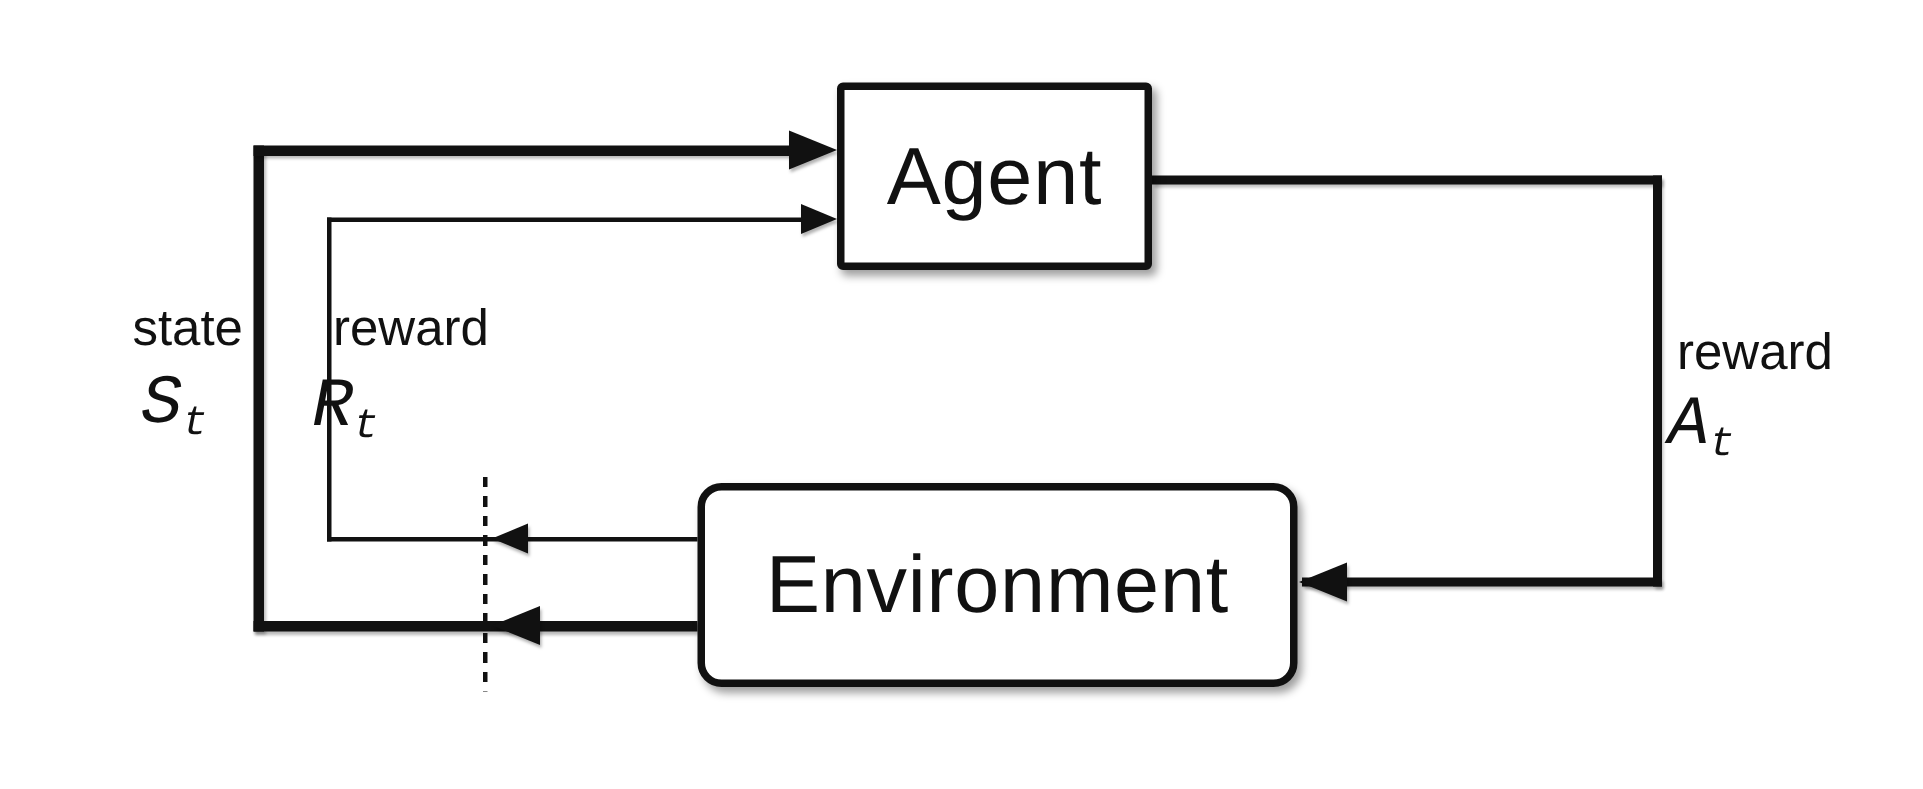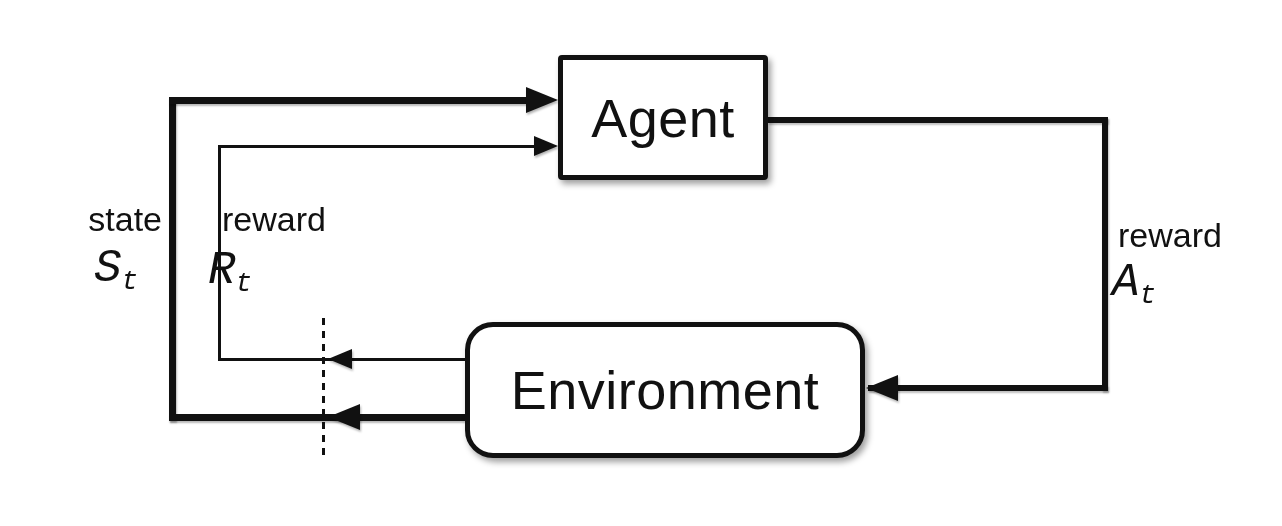--- a/index.html
+++ b/index.html
@@ -72,21 +72,21 @@
   <div class="seg mid" style="left:768px;top:117px;width:340px;height:6px"></div>
   <div class="seg mid" style="left:1102px;top:117px;width:6px;height:274px"></div>
   <div class="seg mid" style="left:868px;top:385px;width:240px;height:6px"></div>
   <div class="arrow l-lg" style="left:866px;top:375px"></div>
 
   <div class="dashed-v" style="left:322px;top:318px;height:143px"></div>
 
   <div class="node" style="left:558px;top:55px;width:210px;height:125px;border-radius:4px">
     <span>Agent</span>
   </div>
-  <div class="node" style="left:465px;top:322px;width:400px;height:136px;border-radius:28px">
+  <div class="node" style="left:465px;top:322px;width:400px;height:136px;border-radius:16px">
     <span>Environment</span>
   </div>
 
   <div class="word centered" style="left:62px;top:202px;width:100px">state</div>
   <div class="math" style="left:94px;top:246px"><span>S</span><sub><span>t</span><span class="up"></span></sub></div>
 
   <div class="word" style="left:222px;top:202px">reward</div>
   <div class="math" style="left:208px;top:248px"><span>R</span><sub><span>t</span><span class="up"></span></sub></div>
 
   <div class="word" style="left:1118px;top:218px">reward</div>

